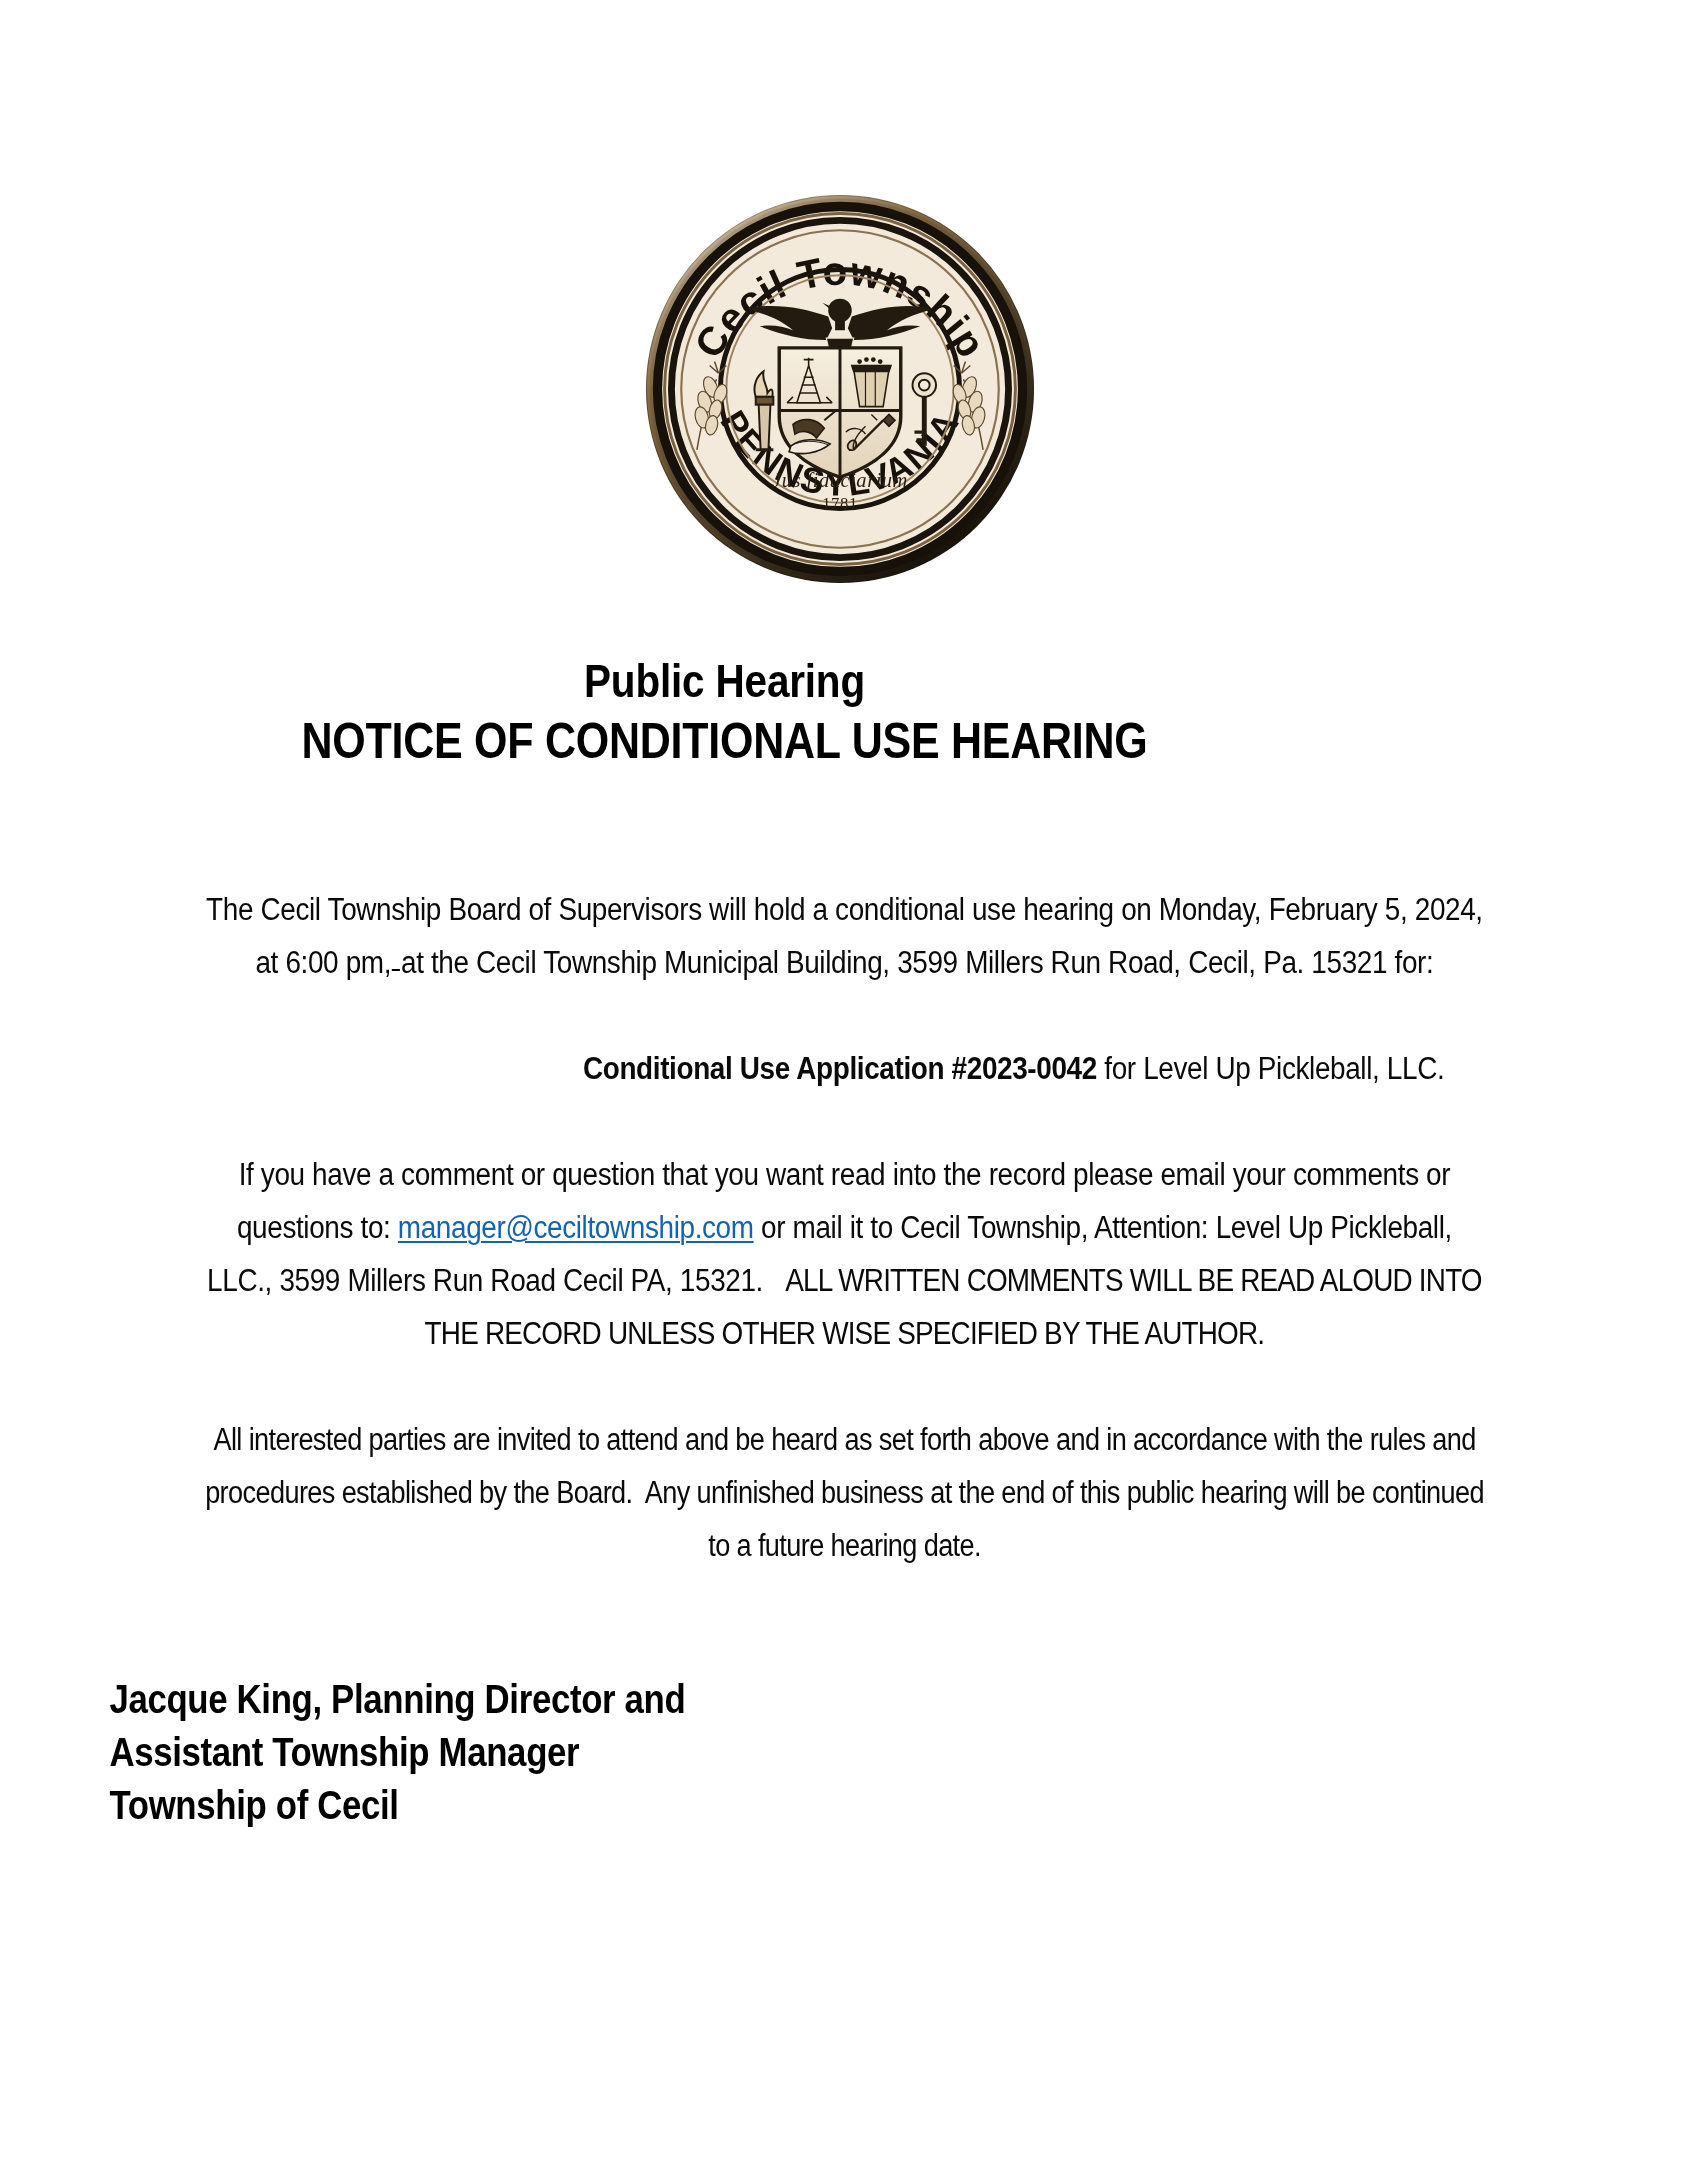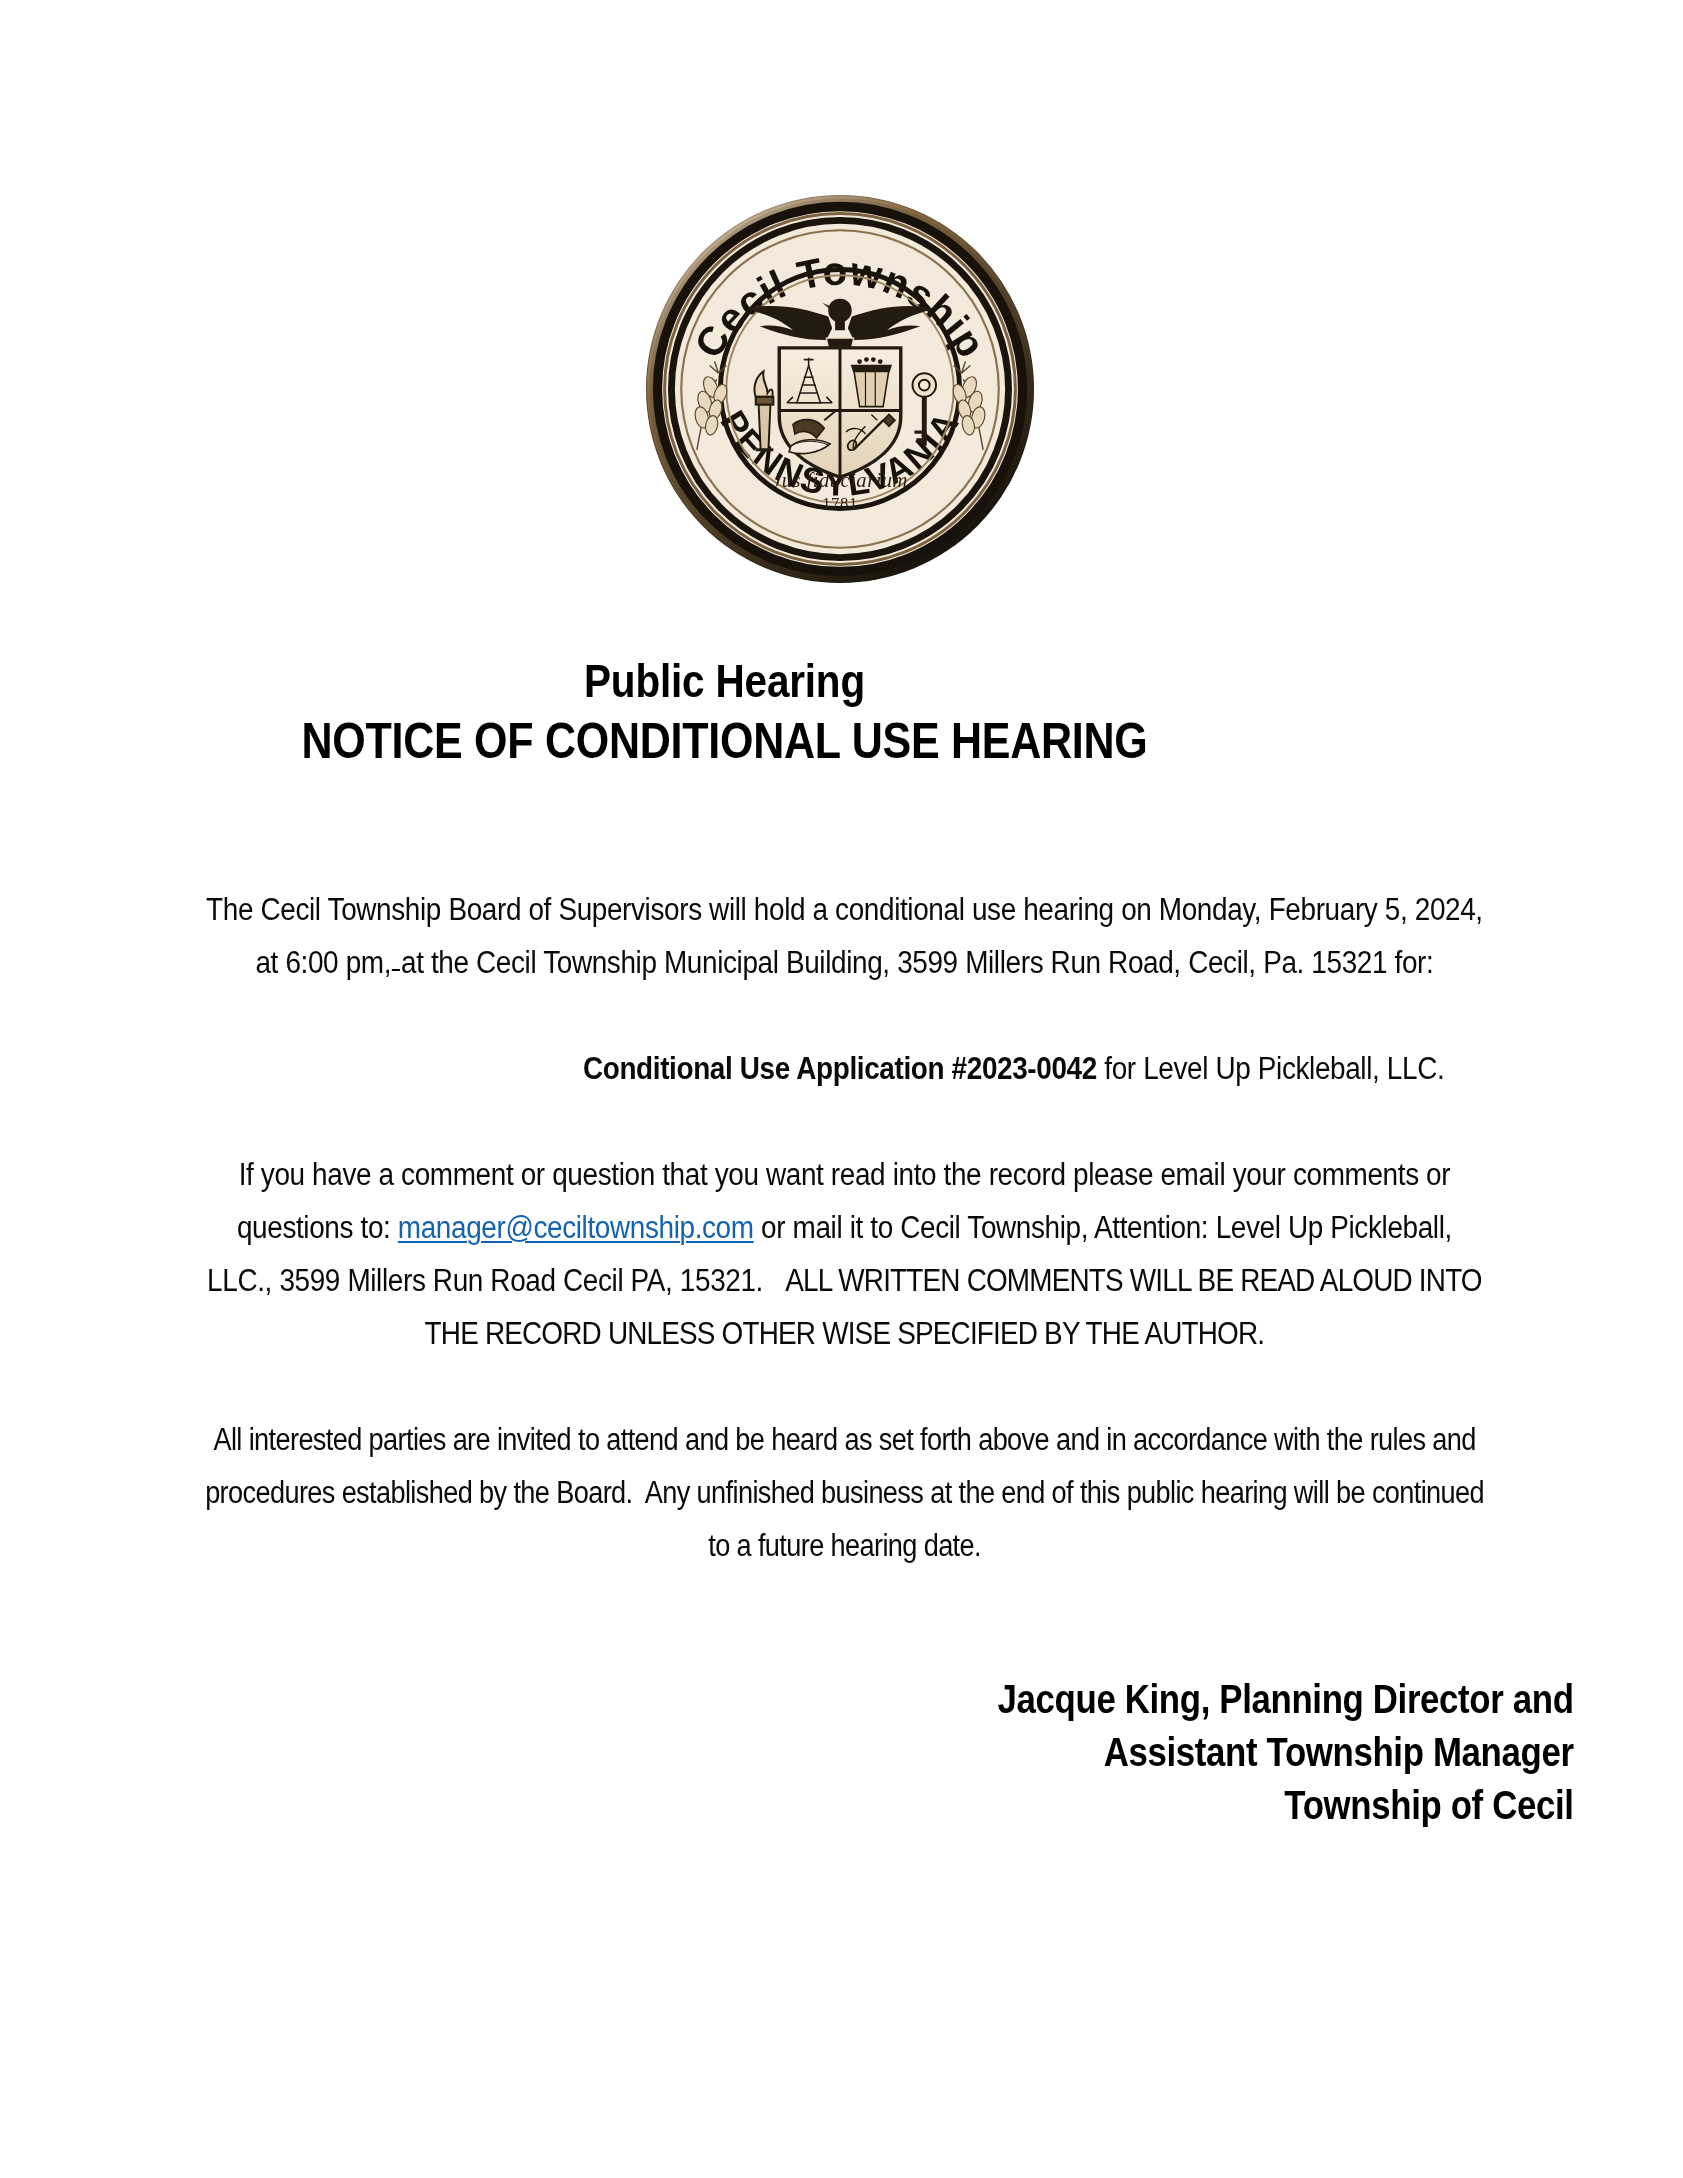--- a/index.html
+++ b/index.html
@@ -108,21 +108,21 @@
     vertical-align: 2px;
     margin: 0 1px;
   }
 
   
   .sig-block {
     position: absolute;
     left: 0;
     top: 1673px;
     width: 1683px;
-    text-align: right;
+    text-align: left;
   }
   .sig-line {
     font-family: "Liberation Sans Narrow", "Liberation Sans", sans-serif;
     font-weight: bold;
     font-size: 40px;
     line-height: 53px;
     letter-spacing: -0.4px;
     transform: scaleX(0.87);
     transform-origin: center center;
     white-space: nowrap;

